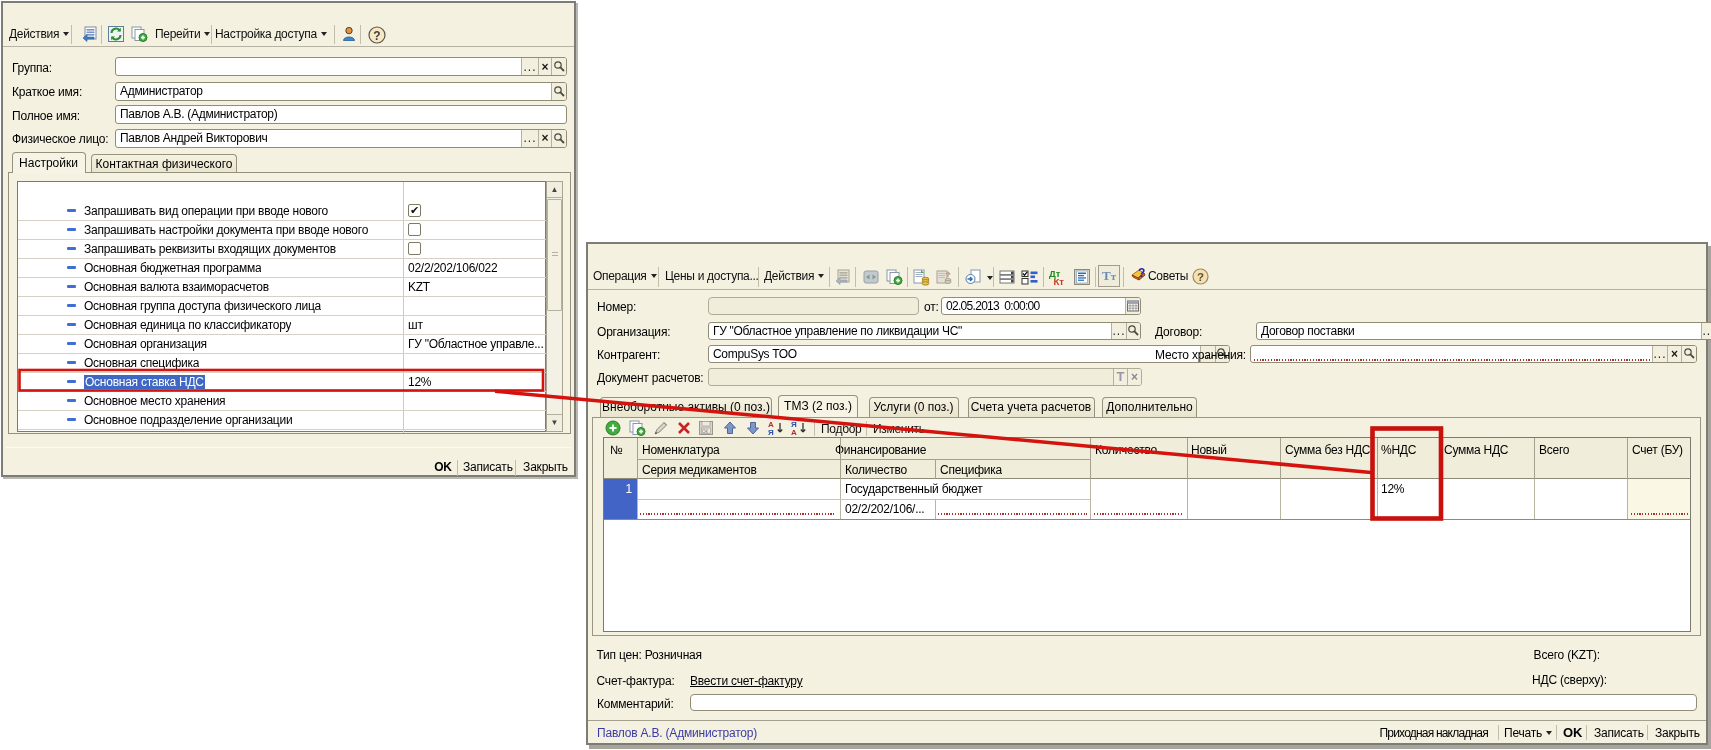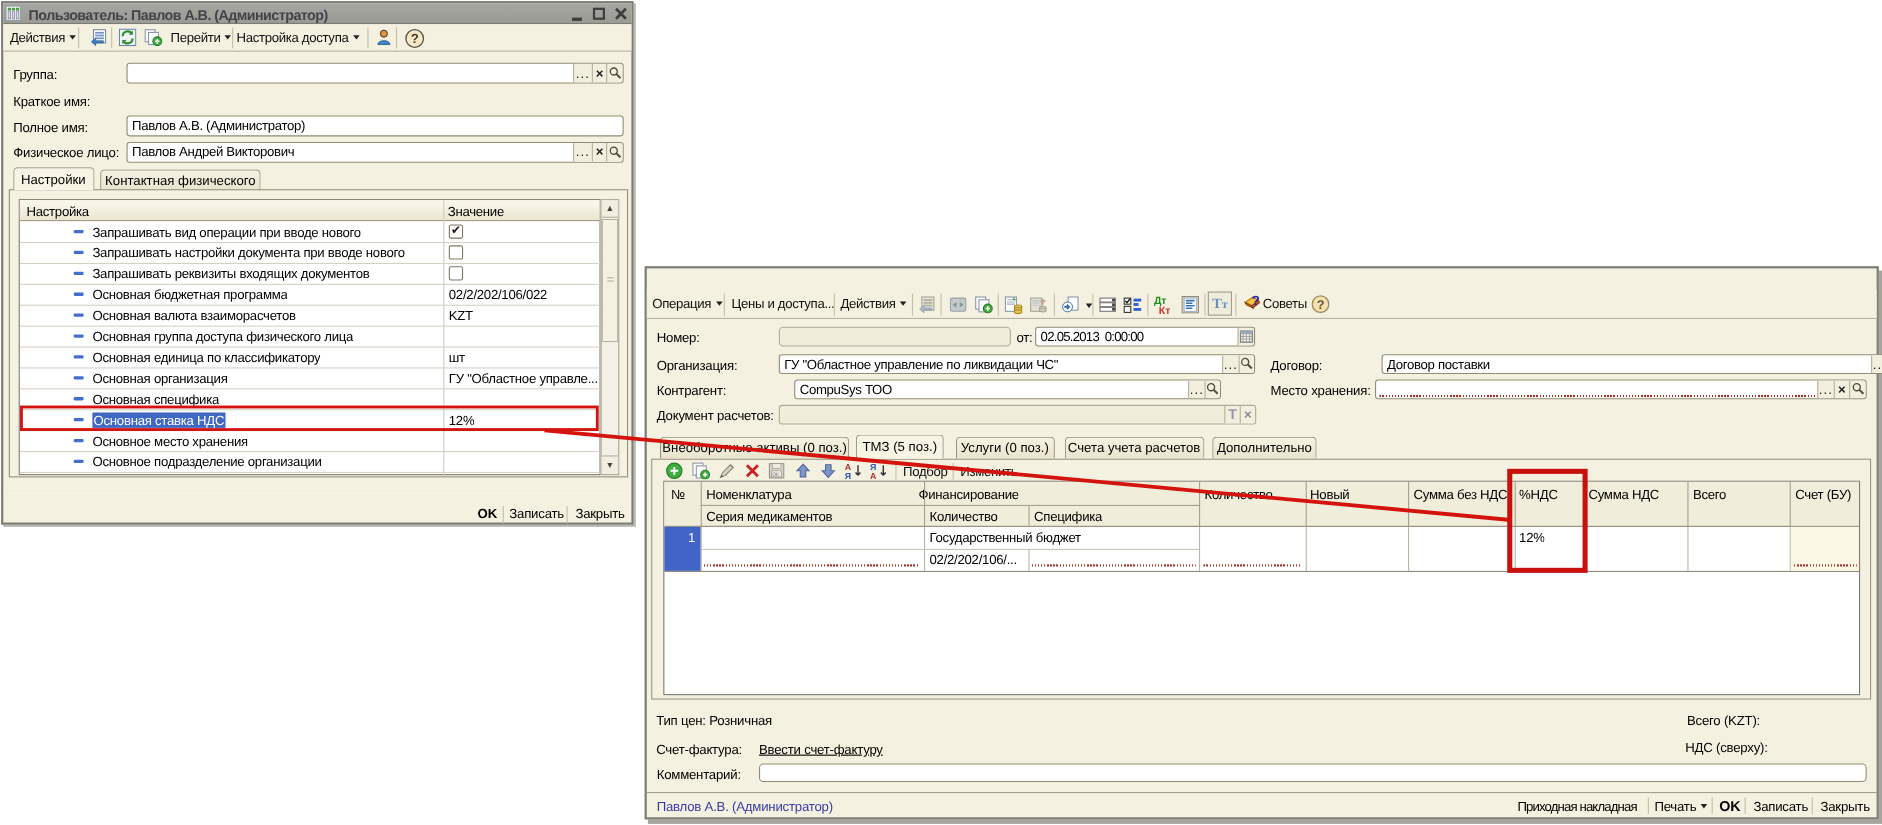--- a/index.html
+++ b/index.html
@@ -24,37 +24,20 @@
 .hl{position:absolute;background:#d5d2c5;height:1px}
 .vl{position:absolute;background:#cfccbe;width:1px}
 .cb{position:absolute;width:13px;height:13px;background:#fff;border:1px solid #7f7a66;border-radius:2px;font-size:11px;line-height:11px;text-align:center;color:#111}
 .dash{position:absolute;width:9px;height:3px;background:#3f6fd1;border-radius:1px}
 .btxt{position:absolute;font-size:12px;letter-spacing:-0.2px;text-align:center;white-space:nowrap}
 svg{position:absolute}
 </style></head><body>
 
 <div class="win" id="w1" style="left:1px;top:1px;width:575px;height:476px;box-shadow:2px 2px 0 #b9b9b4">
 
-  <div class="ttl" style="height:19px;background:linear-gradient(#a7a7a3,#9a9a94);border-bottom:1px solid #6f6f67">
-    <svg style="left:2px;top:2px" width="14" height="14" viewBox="0 0 14 14">
-        <rect x="0.5" y="0.5" width="13" height="13" fill="#fff" stroke="#8899aa"></rect>
-        <rect x="2" y="2" width="3" height="2.5" fill="#4a9e3f"></rect>
-        <rect x="5.7" y="2" width="3" height="2.5" fill="#4a9e3f"></rect>
-        <rect x="9.4" y="2" width="3" height="2.5" fill="#4a9e3f"></rect>
-        <rect x="2.5" y="5" width="2" height="7" fill="#dde4ea" stroke="#99a"></rect>
-        <rect x="6.2" y="5" width="2" height="7" fill="#dde4ea" stroke="#99a"></rect>
-        <rect x="9.9" y="5" width="2" height="7" fill="#dde4ea" stroke="#99a"></rect>
-      </svg>
-    <span style="position:absolute;left:23px;top:3px;color:#43434a;letter-spacing:-0.5px">Пользователь: Павлов А.В. (Администратор)</span>
-    <div class="abs" style="left:517px;top:13px;width:9px;height:3px;background:#3e3e3c"></div>
-    <div class="abs" style="left:536px;top:4px;width:11px;height:11px;border:2px solid #3e3e3c"></div>
-    <svg style="left:555px;top:3px" width="13" height="13" viewBox="0 0 13 13">
-        <path d="M2 2 L11 11 M11 2 L2 11" stroke="#3e3e3c" stroke-width="2.4"></path>
-      </svg>
-  </div>
 
   <div class="tbar" style="top:19px;height:25px">
     <span class="titem" style="left:6px;top:5px">Действия<span class="car"></span></span>
     <div class="vsep" style="left:68px;top:3px;height:19px"></div>
     <svg style="left:78px;top:4px" width="16" height="16" viewBox="0 0 16 16">
         <rect x="4" y="1" width="11" height="12" fill="#fff" stroke="#7a8aa0"></rect>
         <rect x="5.5" y="3" width="8" height="1.6" fill="#7792c4"></rect>
         <rect x="5.5" y="5.5" width="8" height="1.6" fill="#7792c4"></rect>
         <rect x="5.5" y="8" width="8" height="1.6" fill="#7792c4"></rect>
         <path d="M1 11 L8 11 L8 8.5 L12 12 L8 15.5 L8 13 L1 13 Z" fill="#3f7ec2" stroke="#2a5e96" stroke-width="0.6" transform="rotate(180 7 12)"></path>
@@ -96,20 +79,31 @@
         <span class="fb" style="width:13px;font-weight:bold">×</span>
         <span class="fb" style="width:15px">
           <svg width="13" height="13" viewBox="0 0 13 13" style="position:static">
             <circle cx="5" cy="5" r="3.2" fill="none" stroke="#4a4a3f" stroke-width="1.2"></circle>
             <line x1="7.4" y1="7.4" x2="11" y2="11" stroke="#4a4a3f" stroke-width="1.8"></line>
           </svg>
         </span>
       </span>
     </div>
   <span class="lbl" style="left:9px;top:82px">Краткое имя:</span>
+  <div class="fld" style="left:112px;top:78.5px;width:452px;height:19px">
+      <span class="txt">Администратор</span>
+    <span class="fbs">
+        <span class="fb" style="width:15px">
+          <svg width="13" height="13" viewBox="0 0 13 13" style="position:static">
+            <circle cx="5" cy="5" r="3.2" fill="none" stroke="#4a4a3f" stroke-width="1.2"></circle>
+            <line x1="7.4" y1="7.4" x2="11" y2="11" stroke="#4a4a3f" stroke-width="1.8"></line>
+          </svg>
+        </span>
+      </span>
+    </div>
   <span class="lbl" style="left:9px;top:106px">Полное имя:</span>
   <div class="fld" style="left:112px;top:101.5px;width:452px;height:19px">
       <span class="txt">Павлов А.В. (Администратор)</span>
     </div>
   <span class="lbl" style="left:9px;top:129px">Физическое лицо:</span>
   <div class="fld" style="left:112px;top:125.5px;width:452px;height:19px">
       <span class="txt">Павлов Андрей Викторович</span>
     <span class="fbs">
         <span class="fb" style="width:17px;letter-spacing:1px">...</span>
         <span class="fb" style="width:13px;font-weight:bold">×</span>
@@ -121,24 +115,20 @@
         </span>
       </span>
     </div>
 
   <div class="tab act" style="left:8.5px;top:149px;width:74px;height:21px;line-height:20px">Настройки</div>
   <div class="tab" style="left:88px;top:151px;width:146px;height:19px;line-height:18px">Контактная физического</div>
 
   <div class="abs" style="left:5px;top:169px;width:563px;height:262px;border:1px solid #95907c;background:#f5f2e2"></div>
 
   <div class="abs" id="t1" style="left:14px;top:177.5px;width:529px;height:251.5px;border:1px solid #7c7a6e;background:#fff">
-    <div class="abs" style="left:0;top:0;width:100%;height:19.5px;background:linear-gradient(#fbf9ec,#eae6d1);border-bottom:1px solid #a09c88">
-      <span class="cell" style="left:6px;top:3px">Настройка</span>
-      <span class="cell" style="left:389px;top:3px">Значение</span>
-    </div>
     <div class="vl" style="left:385px;top:0;height:251.5px"></div>
 
     <div class="hl" style="left:0;top:38.5px;width:529px"></div>
     <div class="hl" style="left:0;top:57.5px;width:529px"></div>
     <div class="hl" style="left:0;top:76.5px;width:529px"></div>
     <div class="hl" style="left:0;top:95.5px;width:529px"></div>
     <div class="hl" style="left:0;top:114.5px;width:529px"></div>
     <div class="hl" style="left:0;top:133.5px;width:529px"></div>
     <div class="hl" style="left:0;top:152.5px;width:529px"></div>
     <div class="hl" style="left:0;top:171.5px;width:529px"></div>
@@ -331,21 +321,21 @@
         <span class="fb" style="width:15px;letter-spacing:1px">...</span>
         <span class="fb" style="width:15px">
           <svg width="13" height="13" viewBox="0 0 13 13" style="position:static">
             <circle cx="5" cy="5" r="3.2" fill="none" stroke="#4a4a3f" stroke-width="1.2"></circle>
             <line x1="7.4" y1="7.4" x2="11" y2="11" stroke="#4a4a3f" stroke-width="1.8"></line>
           </svg>
         </span>
       </span>
     </div>
   <span class="lbl" style="left:9px;top:104px">Контрагент:</span>
-  <div class="fld" style="left:134px;top:100.5px;width:388px;height:18px">
+  <div class="fld" style="left:120px;top:100.5px;width:522px;height:18px">
       <span class="txt">CompuSys ТОО</span>
     <span class="fbs">
         <span class="fb" style="width:15px;letter-spacing:1px">...</span>
         <span class="fb" style="width:14px">
           <svg width="13" height="13" viewBox="0 0 13 13" style="position:static">
             <circle cx="5" cy="5" r="3.2" fill="none" stroke="#4a4a3f" stroke-width="1.2"></circle>
             <line x1="7.4" y1="7.4" x2="11" y2="11" stroke="#4a4a3f" stroke-width="1.8"></line>
           </svg>
         </span>
       </span>
@@ -366,21 +356,21 @@
     </div>
   <span class="lbl" style="left:9px;top:127px">Документ расчетов:</span>
   <div class="fld dis" style="left:120px;top:123.5px;width:434px;height:18px;border-color:#b0ab96">
     <span class="fbs">
         <span class="fb" style="width:14px;color:#9a96a8;font-weight:bold;font-size:13px">T</span>
         <span class="fb" style="width:14px;color:#8a8694;font-weight:bold">×</span>
       </span>
     </div>
 
   <div class="tab" style="left:12px;top:152.5px;width:172px;height:20px;line-height:19px">Внеоборотные активы (0 поз.)</div>
-  <div class="tab act" style="left:190px;top:150.5px;width:80px;height:22px;line-height:21px">ТМЗ (5 поз.)</div>
+  <div class="tab act" style="left:190px;top:150.5px;width:80px;height:22px;line-height:21px">ТМЗ (2 поз.)</div>
   <div class="tab" style="left:280.5px;top:152.5px;width:90px;height:20px;line-height:19px">Услуги (0 поз.)</div>
   <div class="tab" style="left:379.5px;top:152.5px;width:127px;height:20px;line-height:19px">Счета учета расчетов</div>
   <div class="tab" style="left:514px;top:152.5px;width:95px;height:20px;line-height:19px">Дополнительно</div>
 
   <div class="abs" style="left:3.5px;top:172.5px;width:1109px;height:219px;border:1px solid #9b9684;background:#f4f1e1"></div>
 
   <svg style="left:17px;top:176px" width="16" height="16" viewBox="0 0 16 16">
       <circle cx="8" cy="8" r="7" fill="#3fae3f" stroke="#2a7d2a"></circle>
       <path d="M8 4.5 L8 11.5 M4.5 8 L11.5 8" stroke="#fff" stroke-width="1.8"></path>
     </svg>

